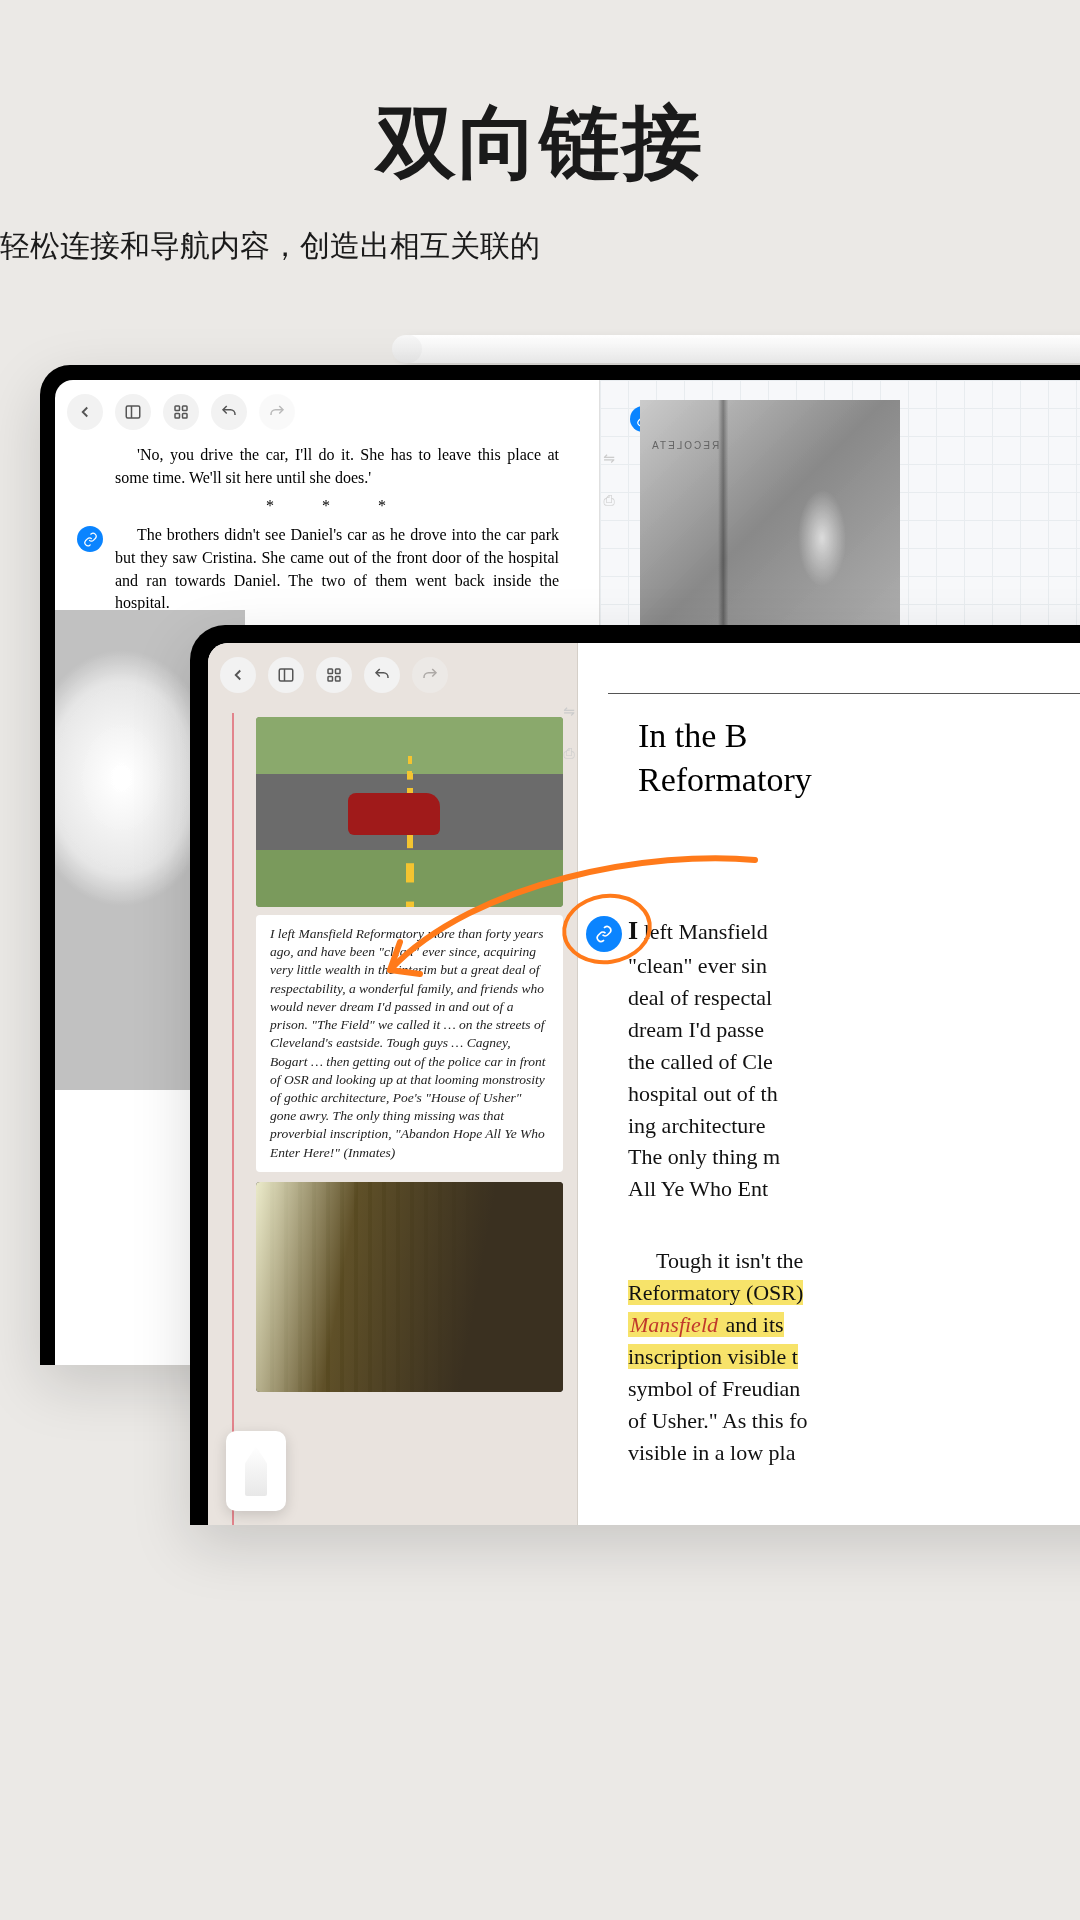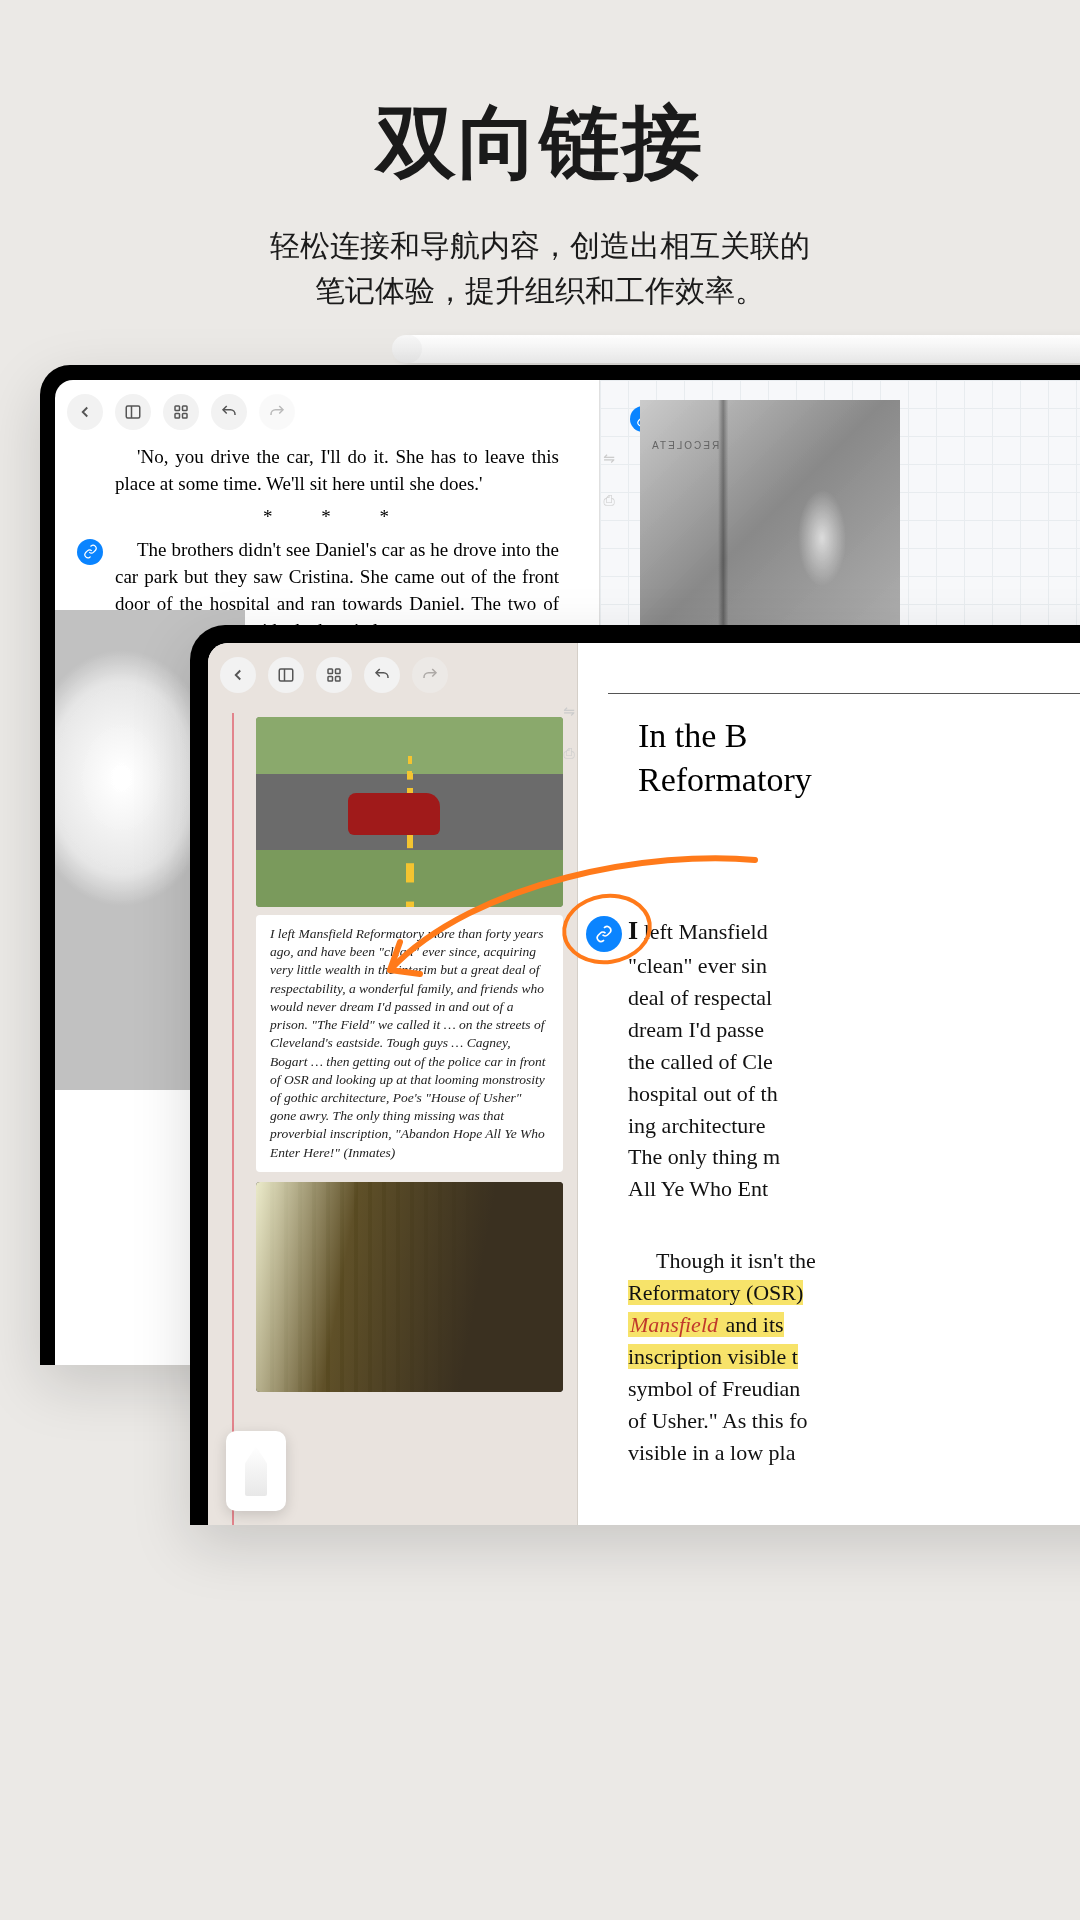--- a/index.html
+++ b/index.html
@@ -7,21 +7,21 @@
   width: 1080px; height: 1920px;
   background: #ebe9e6;
   font-family: -apple-system, 'Helvetica Neue', sans-serif;
   overflow: hidden; position: relative;
 }
 .hero-title {
   font-size: 80px; font-weight: 600; color: #1a1a1a;
   text-align: center; padding-top: 90px; letter-spacing: 2px;
 }
 .hero-sub {
-  font-size: 30px; color: #1a1a1a; text-align: center;
+  font-size: 30px; color: #1a1a1a; 
   margin-top: 25px; line-height: 1.5;
 }
 .pencil {
   position: absolute; top: 335px; left: 400px; width: 700px; height: 28px;
   background: linear-gradient(#fff,#eee);
   border-radius: 14px 4px 4px 14px;
   box-shadow: 0 4px 10px rgba(0,0,0,.1);
 }
 .pencil::before {
   content:''; position:absolute; left:-8px; top:0; width:30px; height:28px;
@@ -45,21 +45,21 @@
   width:36px; height:36px; border-radius:18px; background:#f2f2f2;
   display:flex; align-items:center; justify-content:center;
   color:#555;
 }
 .tbtn svg { width:18px; height:18px; }
 .split { display:flex; height:100%; }
 .pane-left { flex:0 0 545px; border-right:1px solid #e0e0e0; position:relative; }
 .pane-right { flex:1; position:relative; background:#f7f8fa; }
 .book-text {
   font-family: Georgia, 'Times New Roman', serif;
-  font-size: 19px; line-height: 1.42; color: #000;
+  font-size: 16px; line-height: 1.42; color: #000;
   padding: 0 40px 0 60px; text-align: justify;
 }
 .asterisks { text-align:center; letter-spacing: 22px; margin: 6px 0; }
 .link-badge {
   position:absolute; width:26px; height:26px; border-radius:13px;
   background:#0a84ff; display:flex; align-items:center; justify-content:center;
 }
 .link-badge svg { width:15px; height:15px; stroke:#fff; fill:none; stroke-width:2; }
 
 .gridbg {
@@ -163,21 +163,20 @@
   position:absolute; top:40px; left:10px; font-size:10px; letter-spacing:2px;
   color:#666; transform:scaleX(-1); font-family:sans-serif;
 }
 </style>
 </head>
 <body>
 
 <div class="hero-title">双向链接</div>
 <div class="hero-sub">
   <span>轻松连接和导航内容，创造出相互关联的</span><br>
-  <span>笔记体验，提升组织和工作效率。</span>
 </div>
 
 <div class="pencil"></div>
 
 <div class="tablet tablet-back">
   <div class="screen">
     <div class="split">
       <div class="pane-left">
         <div class="toolbar">
           <div class="tbtn">
@@ -335,21 +334,21 @@
             <span>dream I'd passe</span><br>
             <span>the called of Cle</span><br>
             <span>hospital out of th</span><br>
             <span>ing architecture</span><br>
             <span>The only thing m</span><br>
             <span>All Ye Who Ent</span>
           </div>
         </div>
 
         <div class="body-serif para2">
-          <span>Though it isn't the</span><br>
+          <span>Tough it isn't the</span><br>
           <span class="hl">Reformatory (OSR)</span><br>
           <span class="hl-red">Mansfield</span><span class="hl"> and its </span><br>
           <span class="hl">inscription visible t</span><br>
           <span>symbol of Freudian</span><br>
           <span>of Usher." As this fo</span><br>
           <span>visible in a low pla</span>
         </div>
       </div>
     </div>
   </div>

